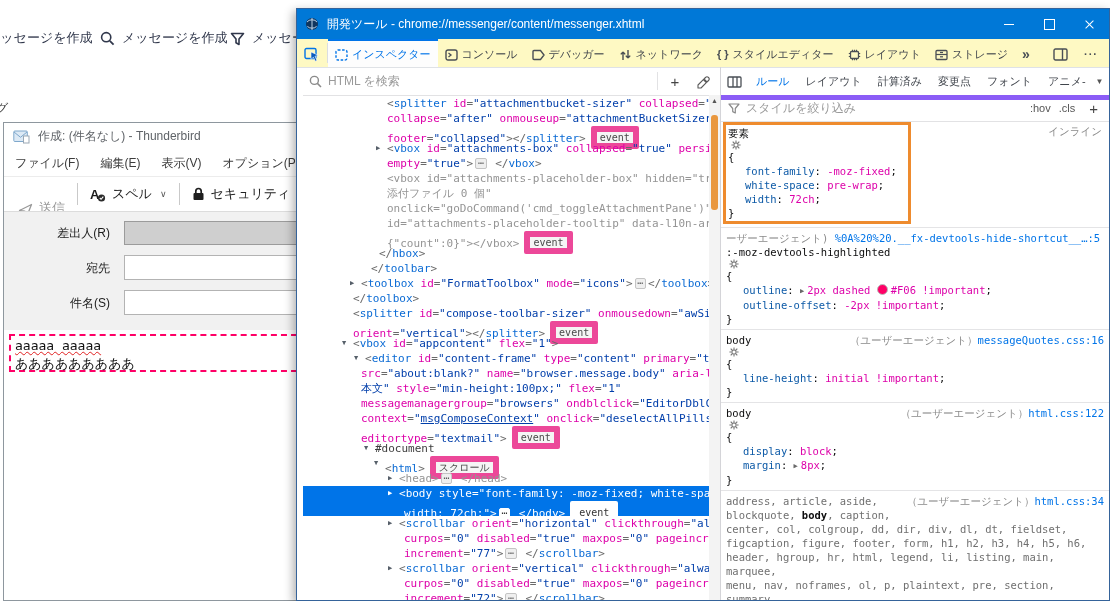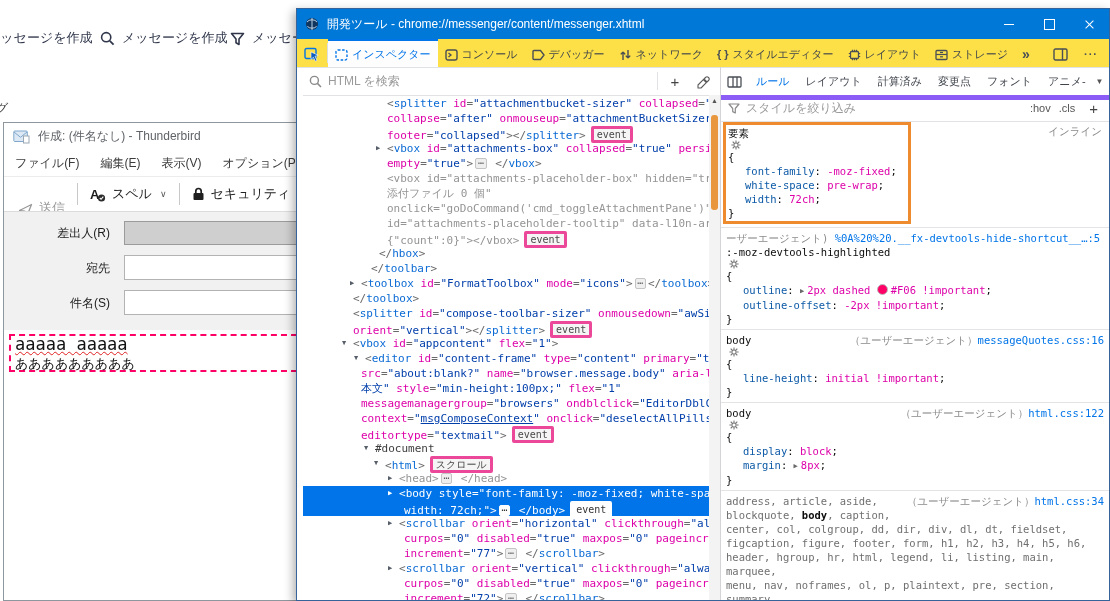--- a/index.html
+++ b/index.html
@@ -24,38 +24,38 @@
   .cw-heads{position:absolute;left:0;top:88px;right:0;height:119px;background:#f1f1f1;
             border-top:1px solid #dcdcdc;border-bottom:1px solid #cfcfcf;font-size:12px;color:#1d1d1d;}
   .cw-label{position:absolute;width:106px;text-align:right;}
   .cw-input{position:absolute;left:120px;width:434px;height:25px;border:1px solid #b3b3b3;background:#fff;
             box-sizing:border-box;font-size:12px;padding:0 4px;}
   .cw-combo{position:absolute;left:120px;width:434px;height:24px;background:#cfcfcf;
             border:1px solid #9b9b9b;box-sizing:border-box;}
   .cw-body{position:absolute;left:0;top:207px;right:0;bottom:0;background:#fff;}
   .cw-hl{position:absolute;left:5px;top:4px;width:560px;height:38px;border:2px dashed #ff0066;
          box-sizing:border-box;padding:0px 4px;}
-  .cw-line1{font-family:"DejaVu Sans Mono",monospace;font-size:17px;line-height:17px;color:#111;
+  .cw-line1{font-family:"DejaVu Sans Mono",monospace;font-size:13px;line-height:17px;color:#111;
             text-decoration:underline;text-decoration-style:wavy;text-decoration-color:#e02020;
             text-decoration-thickness:1px;display:inline-block;}
   .cw-line2{font-size:13px;line-height:16px;color:#111;}
   
   .dt{position:absolute;left:296px;top:8px;width:814px;height:593px;background:#fff;
       border:1px solid #35639a;box-sizing:border-box;box-shadow:-3px 3px 9px rgba(0,0,0,.3);}
   .dt-title{position:absolute;left:0;top:0;right:0;height:30px;background:#0078d7;color:#fff;
             display:flex;align-items:center;font-size:12px;gap:8px;padding-left:8px;}
   .dt-title-text{flex:1;white-space:nowrap;overflow:hidden;}
   .dt-winbtns{display:flex;height:100%;}
   .dt-winbtn{width:40px;height:100%;display:flex;align-items:center;justify-content:center;}
   .g-min{width:10px;height:1px;background:#fff;}
   .g-max{width:9px;height:9px;border:1px solid #fff;}
   .g-x{position:relative;width:11px;height:11px;}
   .g-x::before,.g-x::after{content:"";position:absolute;left:5px;top:0;width:1px;height:11px;background:#fff;}
   .g-x::before{transform:rotate(45deg);} .g-x::after{transform:rotate(-45deg);}
-  .dt-tabs{position:absolute;left:0;top:30px;right:0;height:28px;background:#fde047;
+  .dt-tabs{position:absolute;left:0;top:30px;right:0;height:28px;background:#fef9c3;
            border-bottom:1px solid #dfe2e6;display:flex;align-items:stretch;color:#40454c;font-size:11px;}
   .dt-tab{display:flex;align-items:center;gap:4px;padding:0 7px;border-top:2px solid transparent;white-space:nowrap;}
   .dt-tab.active{border-top-color:#0074e8;color:#0074e8;background:#fdfdfd;}
   .dt-tab-sep{width:1px;background:#dadde2;margin:4px 0;}
   .dt-tabs-right{margin-left:auto;display:flex;align-items:center;gap:2px;padding-right:4px;}
   .ic-txt{font-size:11px;font-weight:bold;color:#4a4f55;}
   .dt-main{position:absolute;left:0;top:58px;right:0;bottom:0;display:flex;margin-left:6px;}
   .dt-left{width:418px;border-right:1px solid #d4d4d8;position:relative;box-sizing:border-box;}
   .dt-search{position:absolute;left:0;top:0;right:0;height:28px;border-bottom:1px solid #e2e2e4;
              display:flex;align-items:center;gap:6px;padding:0 6px;font-size:12px;color:#9a9a9a;}
@@ -66,21 +66,21 @@
            font-family:"DejaVu Sans Mono",monospace;font-size:11px;}
   .mk-line{position:relative;height:15px;line-height:15px;white-space:pre;}
   .mk-line.sel{background:#0074e8;}
   .mk-arrow{position:absolute;top:0;font-size:7px;color:#57606a;}
   .mk-line.sel .mk-arrow{color:#fff;}
   .mk-pn{color:#696969;} .mk-tag{color:#0a6ad4;} .mk-attr{color:#dd00a9;} .mk-val{color:#003eaa;}
   .mk-gray{color:#949494;} .mk-doc{color:#3d3d3d;}
   .mk-linkval{color:#003eaa;text-decoration:underline;}
   .mk-line.sel .mk-pn,.mk-line.sel .mk-tag,.mk-line.sel .mk-attr,.mk-line.sel .mk-val,
   .mk-line.sel .mk-gray,.mk-line.sel .mk-doc,.mk-line.sel .mk-linkval{color:#fff;}
-  .mk-badge{display:inline-block;border:3px solid #ec4899;background:#f5f5f5;color:#494949;
+  .mk-badge{display:inline-block;border:6px solid #ec4899;background:#f5f5f5;color:#494949;
             border-radius:2px;font-size:10px;line-height:11px;padding:0 3px;margin-left:5px;vertical-align:1px;}
   .mk-dots{display:inline-block;border:1px solid #c4c4c4;background:#efefef;color:#5a5a5a;
            border-radius:2px;font-size:9px;line-height:9px;padding:0 2px;margin:0 2px;vertical-align:1px;}
   .mk-line.sel .mk-badge,.mk-line.sel .mk-dots{background:#fff;color:#333;border-color:#fff;}
   .dt-scrollbar{position:absolute;right:0;top:28px;width:11px;bottom:0;background:#f3f3f3;}
   .dt-scroll-up{position:absolute;top:2px;left:0;right:0;text-align:center;font-size:7px;color:#555;}
   .dt-scroll-thumb{position:absolute;left:2px;top:20px;width:7px;height:95px;background:#e9973e;border-radius:3px;}
   
   .dt-right{flex:1;position:relative;}
   .dt-sidetabs{position:absolute;left:0;top:0;right:0;height:28px;border-bottom:5px solid #8b5cf6;

